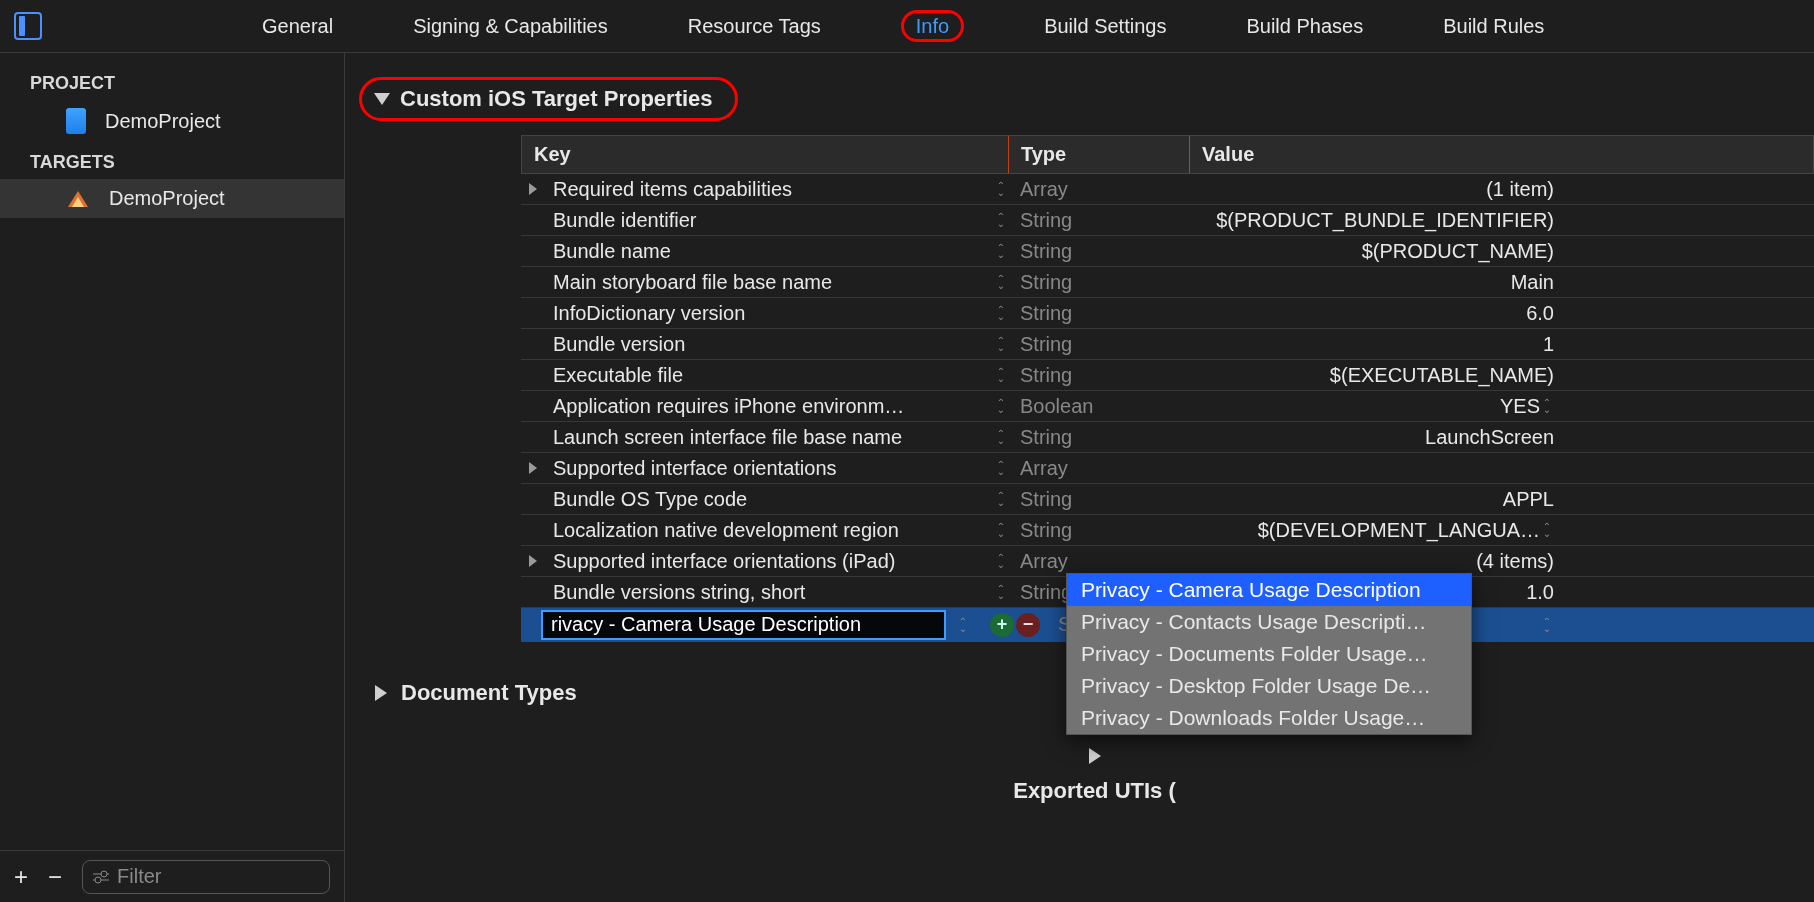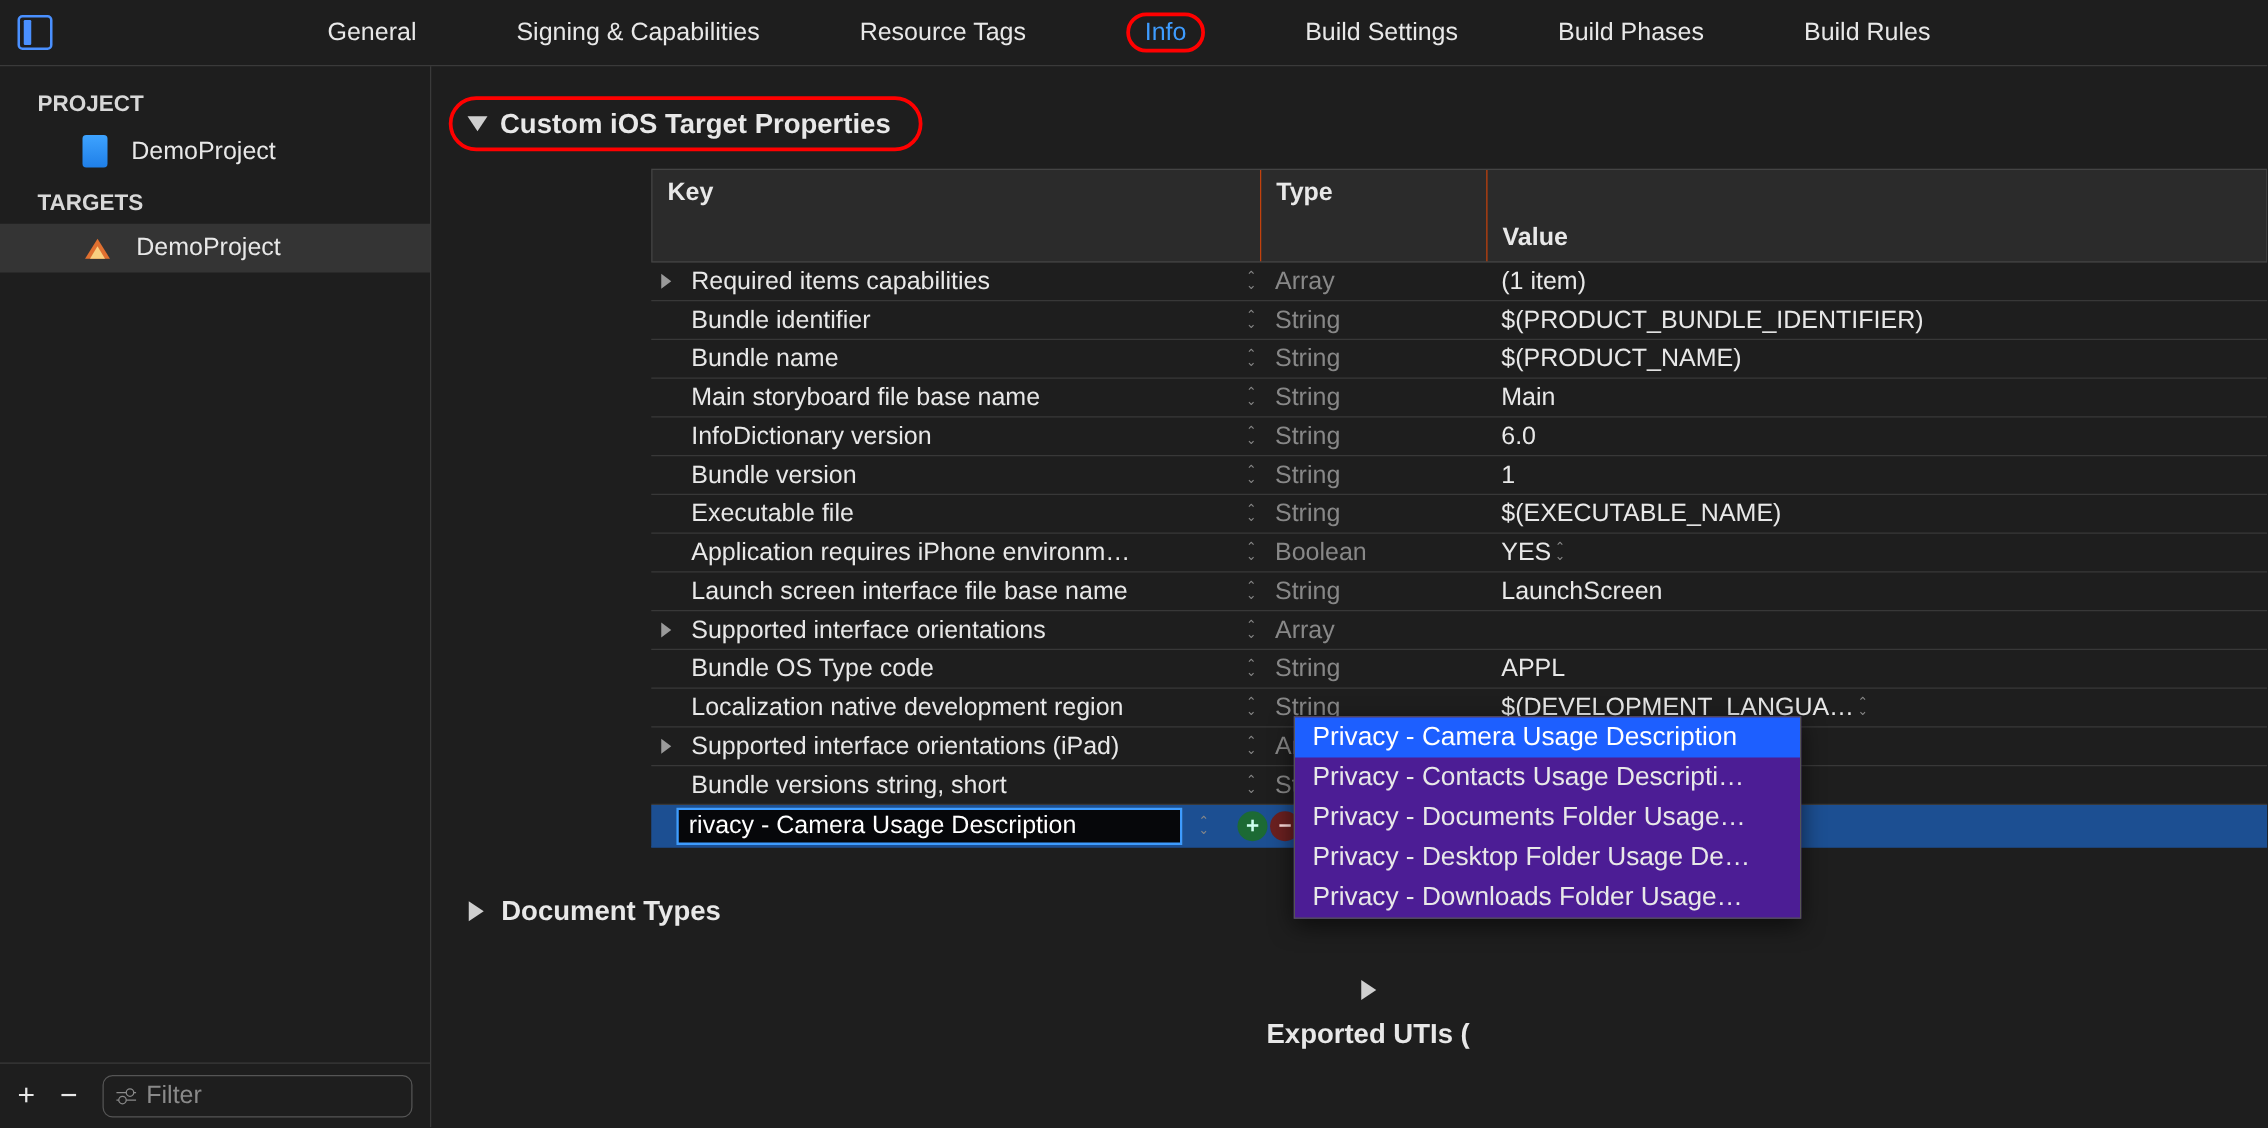--- a/index.html
+++ b/index.html
@@ -145,34 +145,34 @@
 .thead {
   display: flex;
   background: #2b2b2b;
   border: 1px solid #444;
 }
 .th {
   padding: 7px 12px;
   font-weight: 600;
   border-right: 1px solid #c2410c;
 }
-.th:last-child { border-right: none; margin-top: 36px; }
+.th:last-child { border-right: none; }
 .col-key   { width: 487px; }
 .col-type  { width: 181px; }
 .col-value { width: 371px; }
 .tbody .row {
   display: flex;
   align-items: center;
   border-bottom: 1px solid #383838;
   height: 31px;
 }
 .cell { padding: 0 0 0 12px; overflow: hidden; white-space: nowrap; text-overflow: ellipsis; }
 .cell.key   { width: 487px; display: flex; align-items: center; gap: 6px; padding-left: 6px; position: relative; }
 .cell.type  { width: 181px; color: #888; display: flex; align-items: center; justify-content: space-between; padding-right: 6px;}
-.cell.value { width: 371px; color: #e8e8e8; display: flex; align-items: center; justify-content: flex-start; padding-right: 6px;}
+.cell.value { width: 371px; color: #e8e8e8; display: flex; align-items: center; justify-content: flex-end; padding-right: 6px;}
 .disclosure {
   width: 12px; display: inline-flex; justify-content: center; align-items: center;
 }
 .tri-small-r {
   width: 0; height: 0;
   border-top: 6px solid transparent;
   border-bottom: 6px solid transparent;
   border-left: 8px solid #9a9a9a;
 }
 .kkey-text { flex: 1; overflow: hidden; text-overflow: ellipsis; white-space: nowrap; padding-left: 8px; }
@@ -215,24 +215,24 @@
   position: absolute;
   width: 36px; height: 36px;
   border: 3.5px solid #ff0000; border-radius: 50%;
   left: 549px;
   top: -4px;
   pointer-events: none;
 }
 .dimtype { color: #5a6d85; }
 .dropdown {
   position: absolute;
-  left: 690px;
+  left: 721px;
   top: 520px;
   width: 406px;
-  background: #4c1d95;
+  background: #737373;
   border: 1px solid #555;
   box-shadow: 0 6px 18px rgba(0,0,0,.6);
   z-index: 5;
 }
 .dropdown .dd-item {
   padding: 4px 14px;
   font-size: 21px;
   white-space: nowrap; overflow: hidden; text-overflow: ellipsis;
 }
 .dropdown .dd-item.sel { background: #1d5fff; color: #fff; }

